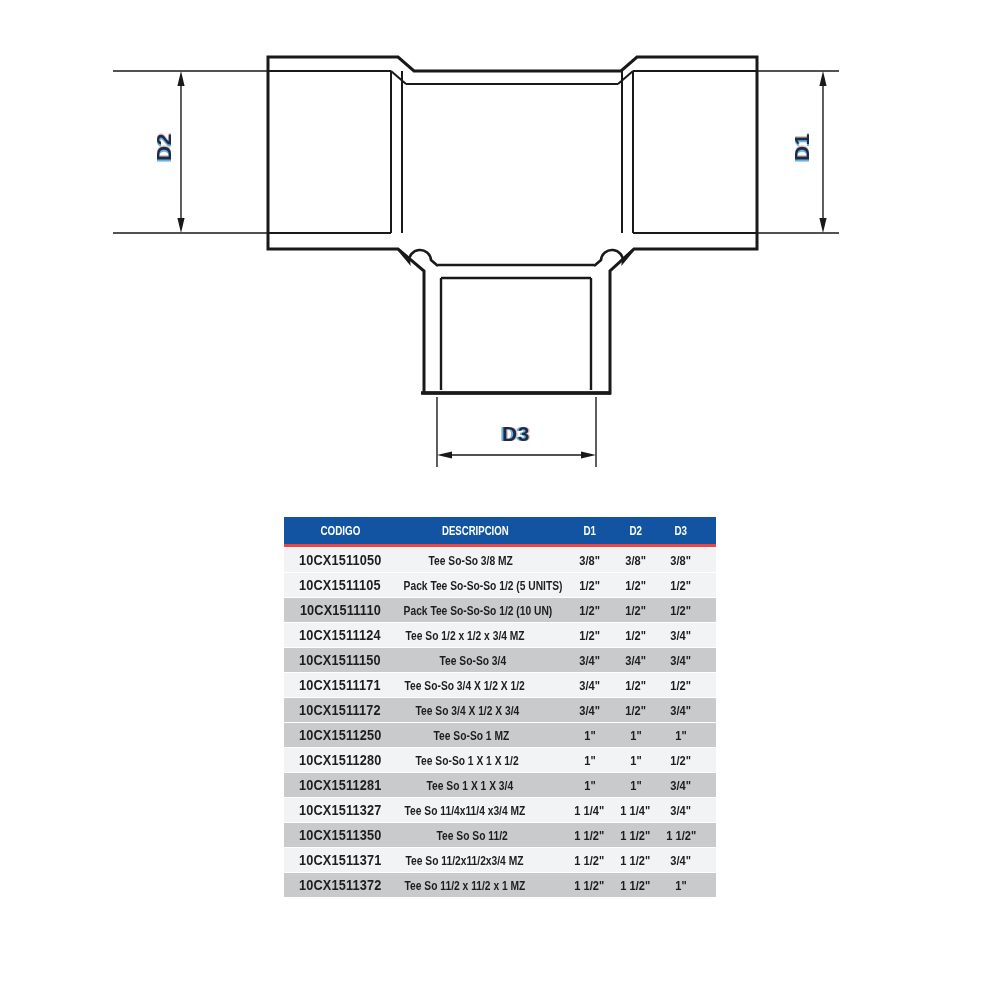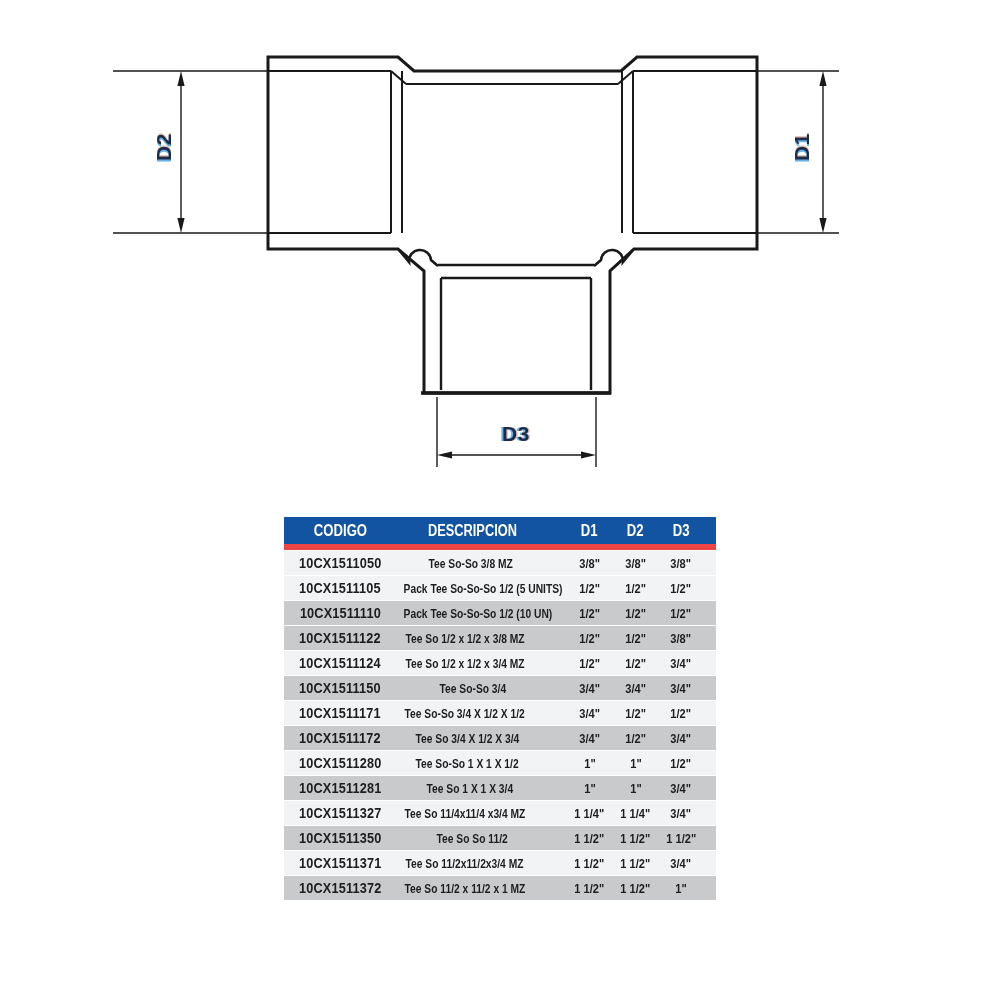--- a/index.html
+++ b/index.html
@@ -15,21 +15,21 @@
   }
   .rot90{transform:rotate(-90deg);}
 
   
   .spec-table{
     position:absolute;left:284px;top:517px;width:432px;
     border-collapse:separate;border-spacing:0;table-layout:fixed;
   }
   .spec-table th{
     height:27px;padding:0;background:#1254a1;color:#ffffff;
-    font-size:16px;font-weight:bold;border-bottom:6px solid #ef4444;
+    font-size:12px;font-weight:bold;border-bottom:3px solid #ef4444;
   }
   .spec-table td{
     height:24px;padding:0;border-top:1px solid #ffffff;
     font-size:13.5px;font-weight:bold;color:#1d1d1f;
     white-space:nowrap;overflow:visible;
   }
   tr.row-light td{background:#f2f3f4;}
   tr.row-gray  td{background:#c9cacc;}
   .col-code{width:112px;text-align:center;}
   .col-desc{width:170px;text-align:center;}
@@ -151,27 +151,20 @@
           <td class="col-d2"><span class="cond">1/2"</span></td>
           <td class="col-d3"><span class="cond">1/2"</span></td>
         </tr>
         <tr class="row-gray">
           <td class="col-code"><span class="cond">10CX1511110</span></td>
           <td class="col-desc"><span class="cond-left">Pack Tee So-So-So 1/2 (10 UN)</span></td>
           <td class="col-d1"><span class="cond">1/2"</span></td>
           <td class="col-d2"><span class="cond">1/2"</span></td>
           <td class="col-d3"><span class="cond">1/2"</span></td>
         </tr>
-        <tr class="row-gray">
-          <td class="col-code"><span class="cond">10CX1511122</span></td>
-          <td class="col-desc"><span class="cond-left">Tee So 1/2 x 1/2 x 3/8 MZ</span></td>
-          <td class="col-d1"><span class="cond">1/2"</span></td>
-          <td class="col-d2"><span class="cond">1/2"</span></td>
-          <td class="col-d3"><span class="cond">3/8"</span></td>
-        </tr>
         <tr class="row-light">
           <td class="col-code"><span class="cond">10CX1511124</span></td>
           <td class="col-desc"><span class="cond-left">Tee So 1/2 x 1/2 x 3/4 MZ</span></td>
           <td class="col-d1"><span class="cond">1/2"</span></td>
           <td class="col-d2"><span class="cond">1/2"</span></td>
           <td class="col-d3"><span class="cond">3/4"</span></td>
         </tr>
         <tr class="row-gray">
           <td class="col-code"><span class="cond">10CX1511150</span></td>
           <td class="col-desc"><span class="cond-left">Tee So-So 3/4</span></td>
@@ -185,20 +178,27 @@
           <td class="col-d1"><span class="cond">3/4"</span></td>
           <td class="col-d2"><span class="cond">1/2"</span></td>
           <td class="col-d3"><span class="cond">1/2"</span></td>
         </tr>
         <tr class="row-gray">
           <td class="col-code"><span class="cond">10CX1511172</span></td>
           <td class="col-desc"><span class="cond-left">Tee So 3/4 X 1/2 X 3/4</span></td>
           <td class="col-d1"><span class="cond">3/4"</span></td>
           <td class="col-d2"><span class="cond">1/2"</span></td>
           <td class="col-d3"><span class="cond">3/4"</span></td>
+        </tr>
+        <tr class="row-gray">
+          <td class="col-code"><span class="cond">10CX1511250</span></td>
+          <td class="col-desc"><span class="cond-left">Tee So-So 1 MZ</span></td>
+          <td class="col-d1"><span class="cond">1"</span></td>
+          <td class="col-d2"><span class="cond">1"</span></td>
+          <td class="col-d3"><span class="cond">1"</span></td>
         </tr>
         <tr class="row-light">
           <td class="col-code"><span class="cond">10CX1511280</span></td>
           <td class="col-desc"><span class="cond-left">Tee So-So 1 X 1 X 1/2</span></td>
           <td class="col-d1"><span class="cond">1"</span></td>
           <td class="col-d2"><span class="cond">1"</span></td>
           <td class="col-d3"><span class="cond">1/2"</span></td>
         </tr>
         <tr class="row-gray">
           <td class="col-code"><span class="cond">10CX1511281</span></td>

